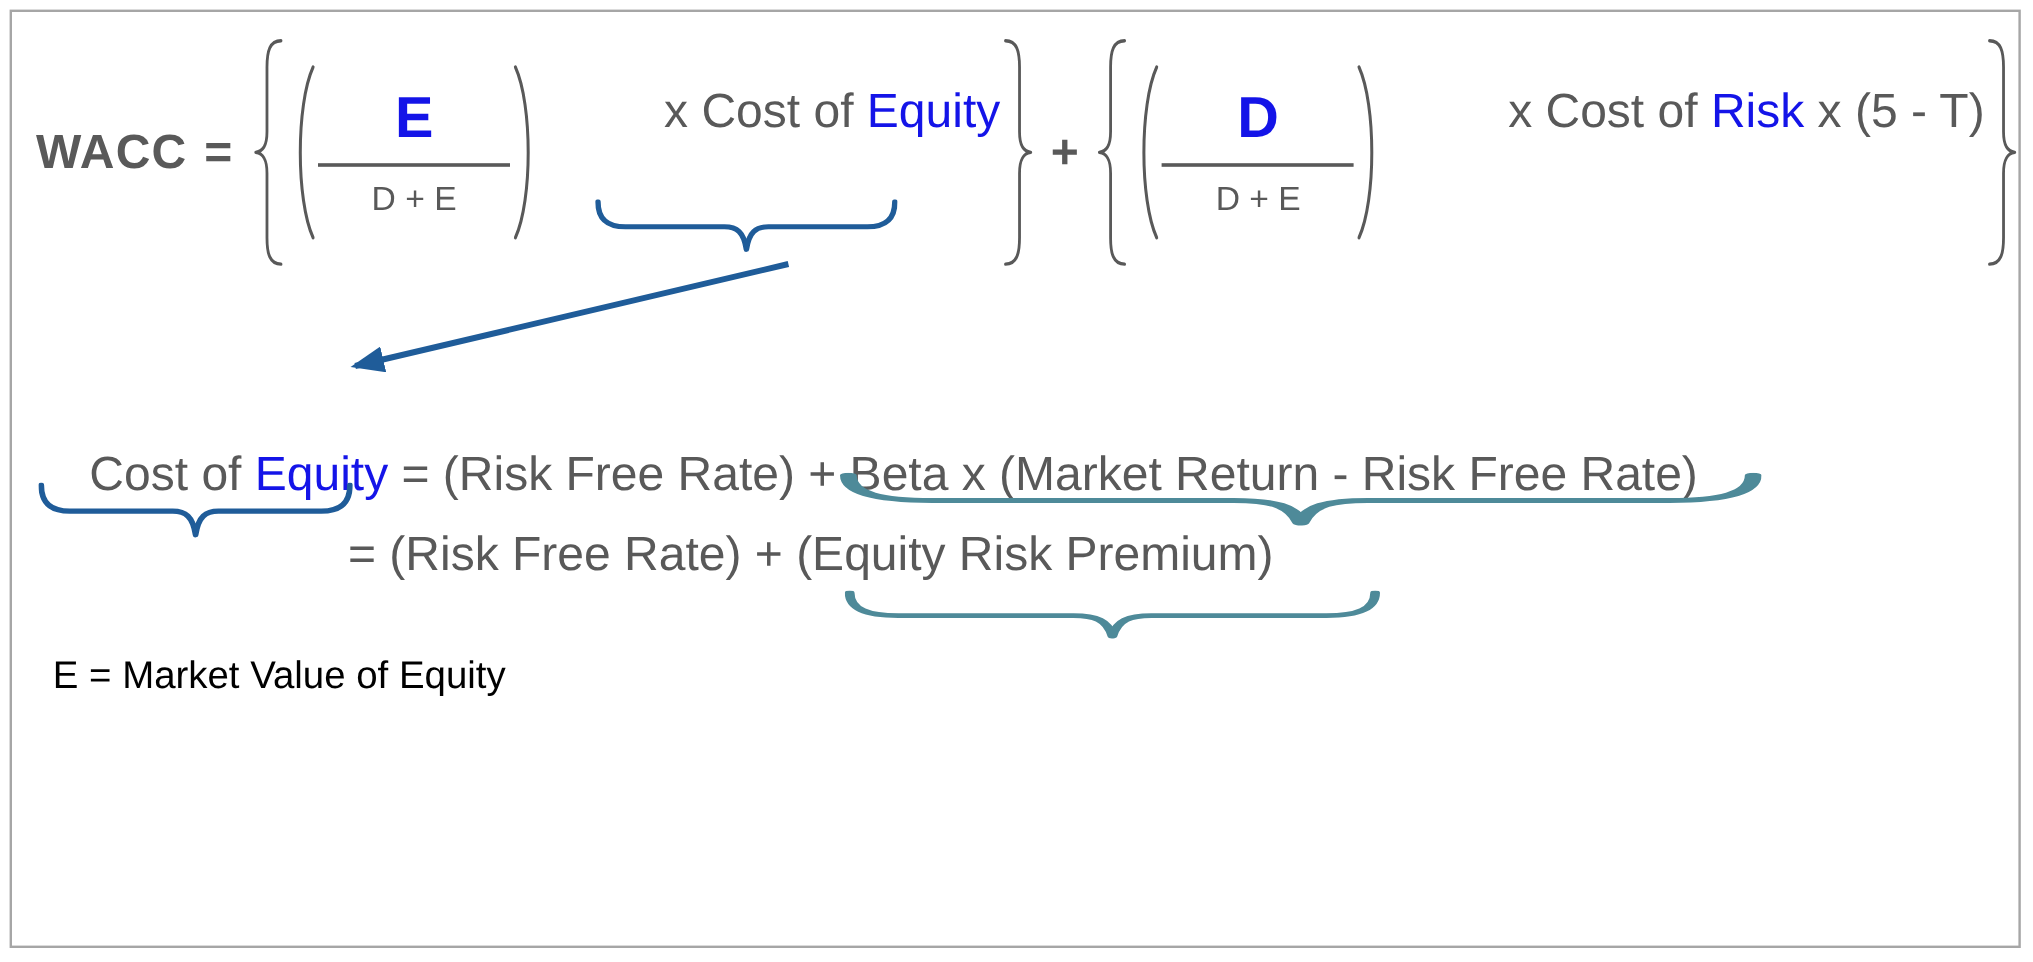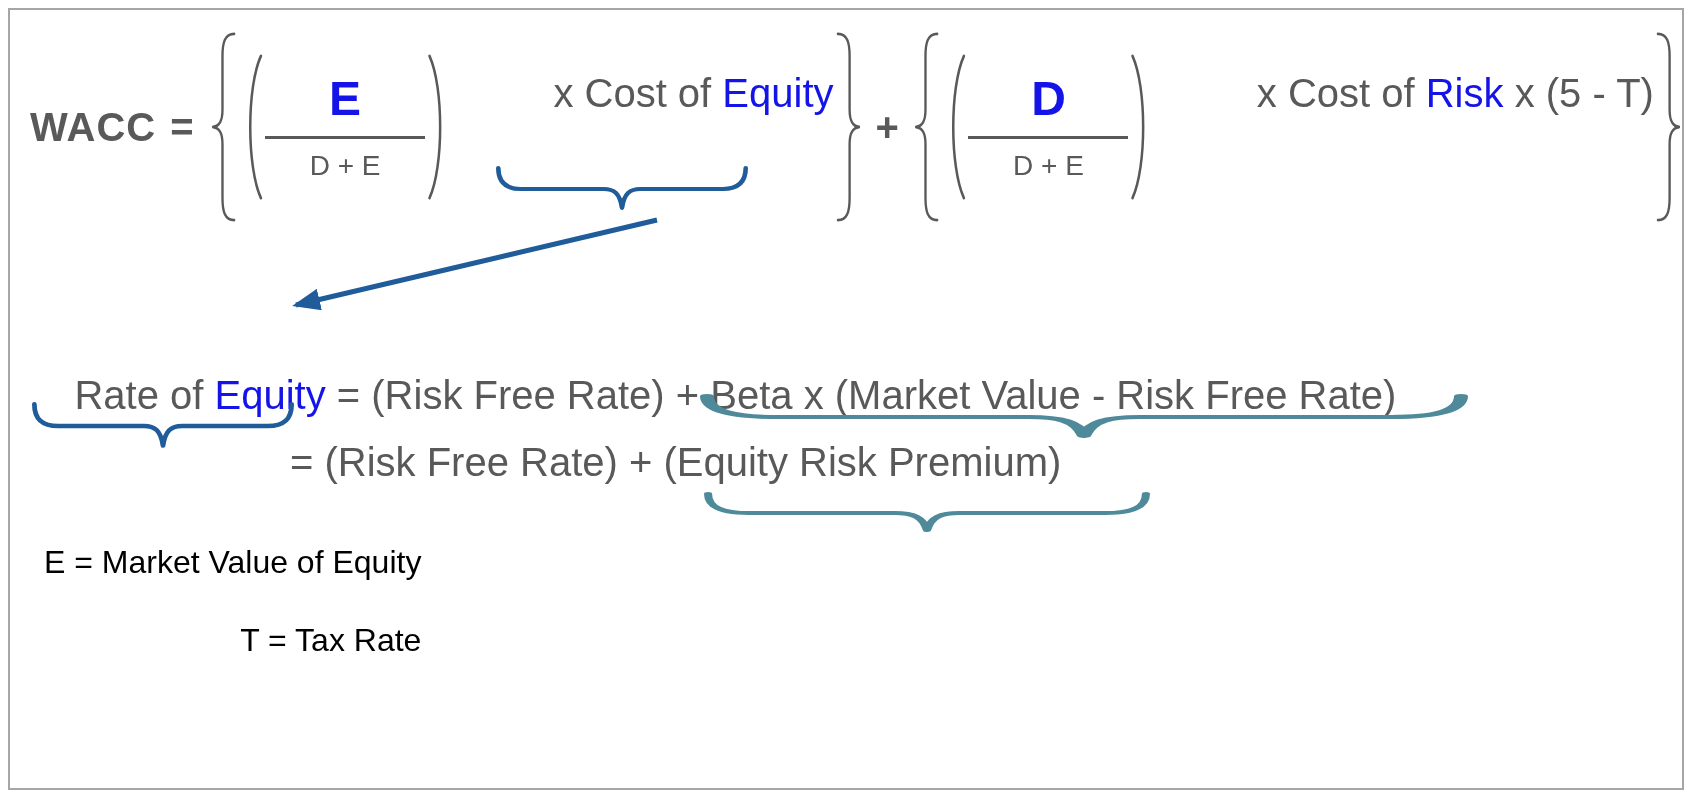--- a/index.html
+++ b/index.html
@@ -42,21 +42,21 @@
 
   
   .capm-line1{position:absolute;left:30px;top:328px;font-size:40px;white-space:pre;}
   .capm-line2{position:absolute;left:290px;top:440px;font-size:40px;white-space:pre;}
   .brace-capm-lhs{position:absolute;left:32px;top:402px;width:262px;height:48px;stroke:var(--annotation_blue,#1F5C99);stroke-width:4;}
   .brace-beta{position:absolute;left:700px;top:394px;width:768px;height:46px;stroke:var(--annotation_teal,#4E8A99);stroke-width:4;}
   .brace-erp{position:absolute;left:704px;top:492px;width:446px;height:42px;stroke:var(--annotation_teal,#4E8A99);stroke-width:4;}
   svg.anno{display:block;fill:none;stroke-linecap:round;stroke-linejoin:round;}
 
   
-  .legend{position:absolute;left:44px;top:546px;font-size:32px;text-align:right;}
+  .legend{position:absolute;left:44px;top:546px;font-size:32px;}
   .legend .row{margin-bottom:46px;line-height:32px;}
 </style>
 </head>
 <body>
 
 <svg width="0" height="0" style="position:absolute">
   <defs>
     <path id="p-brace-l" d="M31 3 C19 3 16 12 16 26 L16 82 C16 94 12 99 4 100 C12 101 16 106 16 118 L16 174 C16 188 19 197 31 197"></path>
     <path id="p-paren-l" d="M25 3 C8 35 8 115 25 147"></path>
     <path id="p-underbrace" d="M2 2 C2 16 9 22 22 22 L94 22 C103 22 108 26 110 40 C112 26 117 22 126 22 L198 22 C211 22 218 16 218 2"></path>
@@ -133,33 +133,32 @@
   <svg class="arrow-overlay" viewBox="0 0 1694 802">
     <defs>
       <marker id="ah" markerUnits="userSpaceOnUse" markerWidth="28" markerHeight="22" refX="24" refY="11" orient="auto">
         <path d="M0 0 L28 11 L0 22 Z" fill="#1F5C99" stroke="none"></path>
       </marker>
     </defs>
     <line x1="657" y1="220" x2="296" y2="305" stroke="#1F5C99" stroke-width="5" marker-end="url(#ah)"></line>
   </svg>
 
   <div class="capm-line1">
-    <span class="gray">Rate of </span><span class="blue">Equity</span><span class="gray"> = (Risk Free Rate) + Beta x (Market Value - Risk Free Rate)</span>
+    <span class="gray">Cost of </span><span class="blue">Equity</span><span class="gray"> = (Risk Free Rate) + Beta x (Market Return - Risk Free Rate)</span>
   </div>
 
   <svg class="anno brace-capm-lhs" viewBox="0 0 220 44" preserveAspectRatio="none">
       <use href="#p-underbrace" vector-effect="non-scaling-stroke"></use>
     </svg>
   <svg class="anno brace-beta" viewBox="0 0 220 44" preserveAspectRatio="none">
       <use href="#p-underbrace" vector-effect="non-scaling-stroke"></use>
     </svg>
 
   <div class="capm-line2 gray">= (Risk Free Rate) + (Equity Risk Premium)</div>
 
   <svg class="anno brace-erp" viewBox="0 0 220 44" preserveAspectRatio="none">
       <use href="#p-underbrace" vector-effect="non-scaling-stroke"></use>
     </svg>
 
   <div class="legend black">
     <div class="row">E = Market Value of Equity</div>
-    <div class="row">T = Tax Rate</div>
   </div>
 </div>
 
 </body></html>

